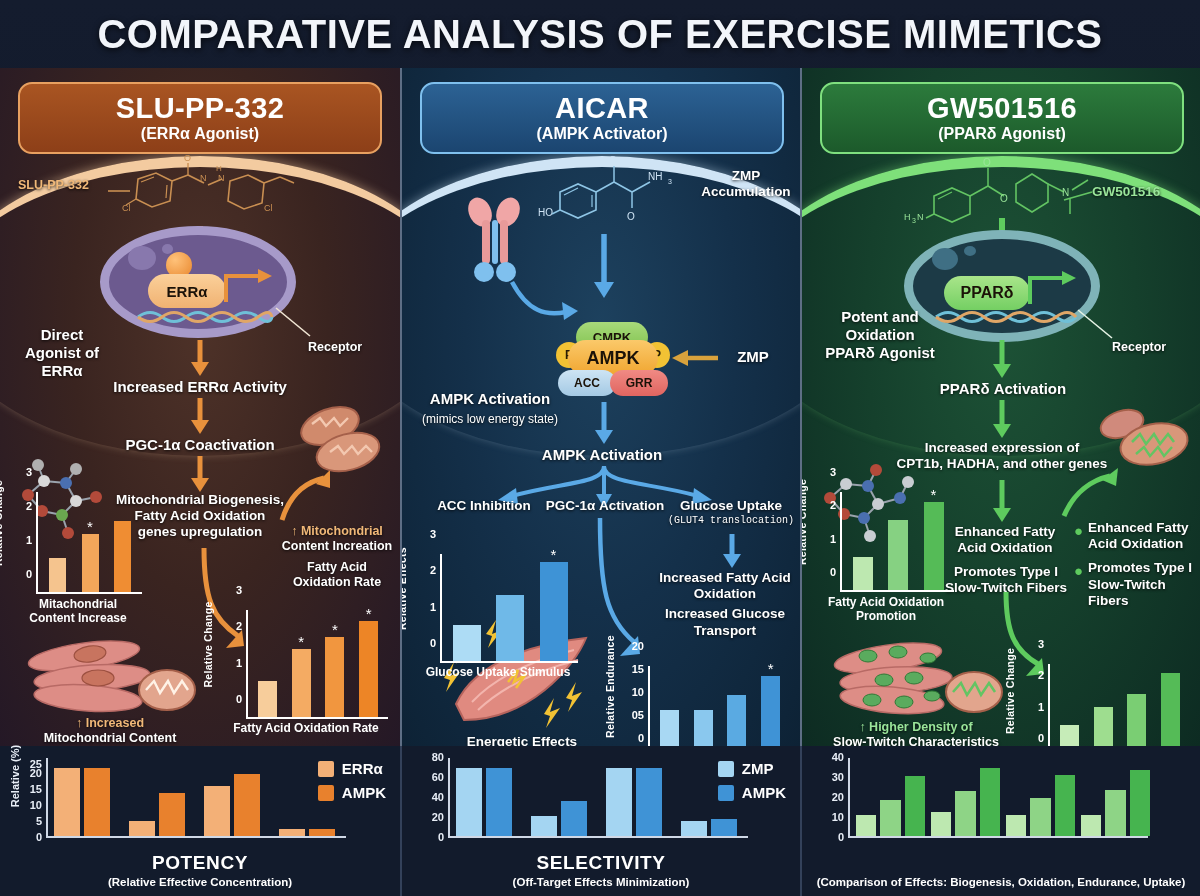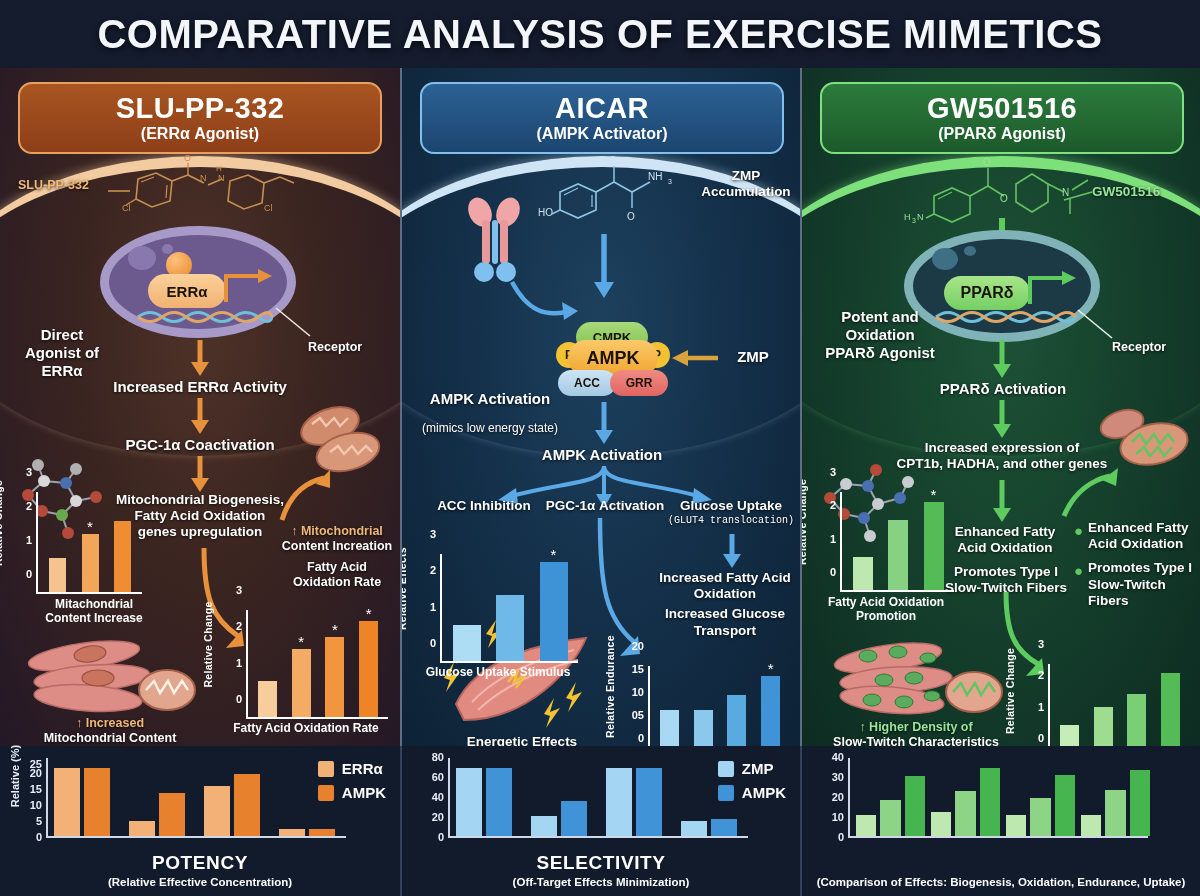--- a/index.html
+++ b/index.html
@@ -260,21 +260,21 @@
           <div class="ytick" style="left: 6px; width: 18px; text-align: right; bottom: 82px;">1</div>
           <div class="ytick" style="left: 6px; width: 18px; text-align: right; bottom: 116px;">2</div>
           <div class="ytick" style="left: 6px; width: 18px; text-align: right; bottom: 150px;">3</div>
           <div class="plot" style="left: 28px; bottom: 34px; width: 106px; height: 102px; justify-content: space-evenly;">
             <div class="bar" style="width: 17px; height: 34px; background: linear-gradient(rgb(245, 196, 142), rgb(245, 196, 142));"></div>
             <div class="bar" style="width: 17px; height: 58.48px; background: linear-gradient(rgb(243, 166, 90), rgb(243, 166, 90));">
               <span class="star">*</span>
             </div>
             <div class="bar" style="width: 17px; height: 70.72px; background: linear-gradient(rgb(239, 141, 51), rgb(239, 141, 51));"></div>
           </div>
-          <div class="cap" style="bottom: 2px; left: 16px;">
+          <div class="cap" style="bottom: 2px; left: 0px;">
             <div>Mitachondrial</div>
             <div>Content Increase</div>
           </div>
         </div>
 
       <div class="chart" style="left:218px;top:518px;width:176px;height:152px;">
           <div class="ylab" style="bottom: 39px; left: -4px; width: 109px; text-align: center;">Relative Change</div>
           <div class="ytick" style="left: 6px; width: 18px; text-align: right; bottom: 33px;">0</div>
           <div class="ytick" style="left: 6px; width: 18px; text-align: right; bottom: 69.3333px;">1</div>
           <div class="ytick" style="left: 6px; width: 18px; text-align: right; bottom: 105.667px;">2</div>
@@ -374,21 +374,21 @@
       </div>
 
       <svg style="position:absolute;left:266px;top:280px;" width="52" height="20">
         <line x1="50" y1="10" x2="16" y2="10" stroke="#d9a23c" stroke-width="4.5"></line>
         <polygon points="4,10 20,2 20,18" fill="#d9a23c"></polygon>
       </svg>
       <div class="txt t15" style="left:318px;top:280px;width:66px;">ZMP</div>
 
       <div class="txt t15" style="left:18px;top:322px;width:140px;">
         <div>AMPK Activation</div>
-        <div class="light" style="font-size:12px;margin-top:13px;">(mimics low energy state)</div>
+        <div class="light" style="font-size:12px;margin-top:4px;">(mimics low energy state)</div>
       </div>
 
       <svg style="position:absolute;left:188px;top:334px;" width="28" height="44">
         <line x1="14" y1="0" x2="14" y2="30" stroke="#5aa9e6" stroke-width="5"></line>
         <polygon points="14,42 5,28 23,28" fill="#5aa9e6"></polygon>
       </svg>
       <div class="txt t15" style="left:90px;top:378px;width:220px;">AMPK Activation</div>
 
       <svg style="position:absolute;left:40px;top:398px;" width="320" height="46">
         <path d="M162,0 C162,18 120,16 70,30" fill="none" stroke="#5aa9e6" stroke-width="4"></path>

